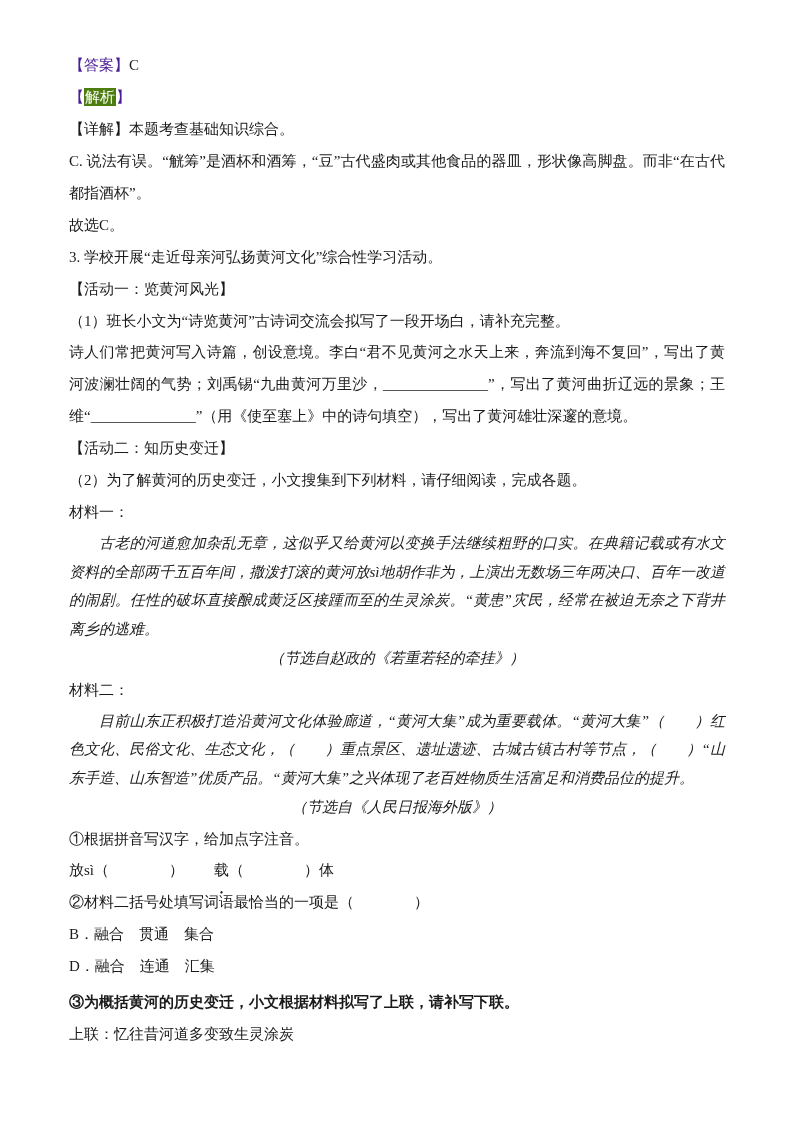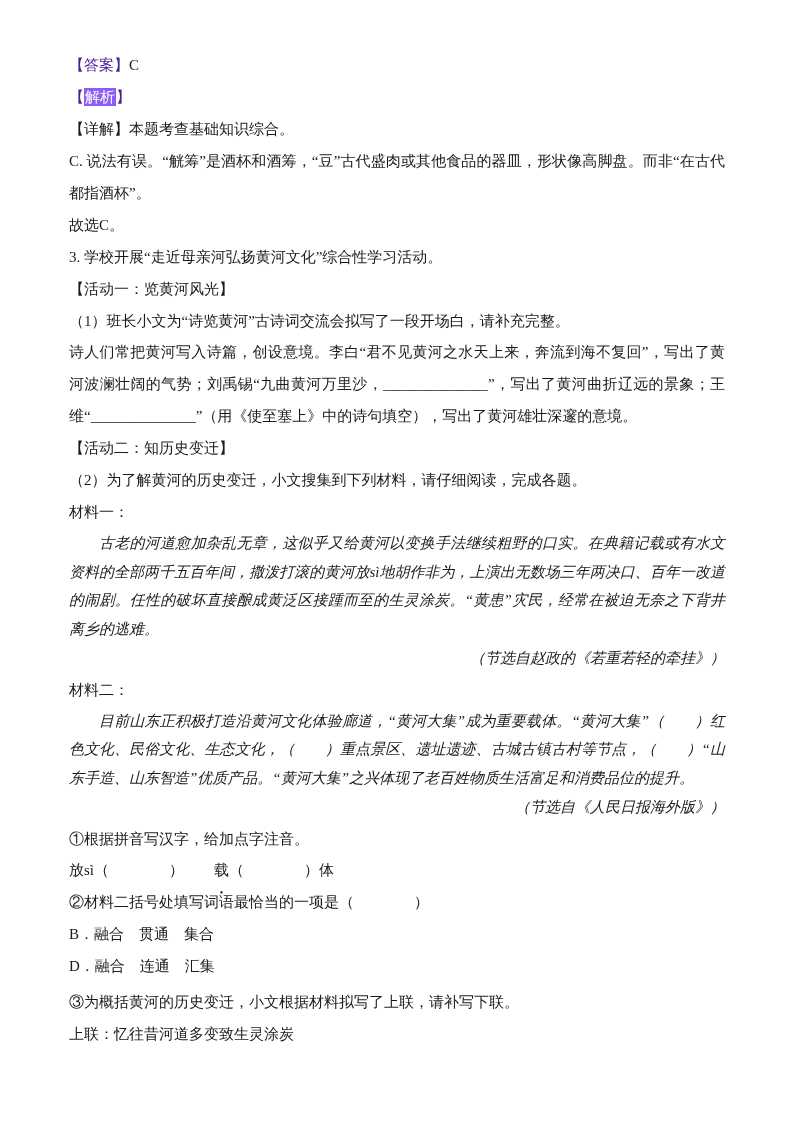--- a/index.html
+++ b/index.html
@@ -11,54 +11,54 @@
     font-family: "Liberation Serif", "DejaVu Serif", serif;
     font-size: 15px;
     color: #1a1a1a;
     overflow: hidden;
   }
   .page { padding: 50px 68px 0 69px; }
   p { line-height: 2.13; }
   .para { text-align: justify; }
   .blue { color: #4c1d95; }
   .hl {
-    background: #8b5cf6;
+    background: #4d7c0f;
     color: #ffffff;
     padding: 1px 1px;
   }
   .material {
     font-style: italic;
     line-height: 1.9;
     text-align: justify;
     text-indent: 2em;
   }
   .source {
     font-style: italic;
-    text-align: right;
+    text-align: center;
     line-height: 2.1;
   }
   .options-row { display: flex; }
   .options-row .opt-left {
     display: inline-block;
     width: 187px;
     flex: 0 0 187px;
   }
   .dot-under { position: relative; display: inline-block; }
   .dot-under::after {
     content: "\2022";
     position: absolute;
     left: 50%;
     transform: translateX(-50%);
     bottom: -11px;
     font-size: 10px;
     font-style: normal;
     line-height: 1;
     color: #1a1a1a;
   }
-  .gap-top { margin-top: 4px; }
+  .gap-top { margin-top: 4px; font-weight: bold; }
 </style>
 </head>
 <body>
 
 <div class="page">
 
   <p><span class="blue">【答案】</span><span>C</span></p>
 
   <p><span class="blue">【</span><span class="hl">解析</span><span class="blue">】</span></p>
 

